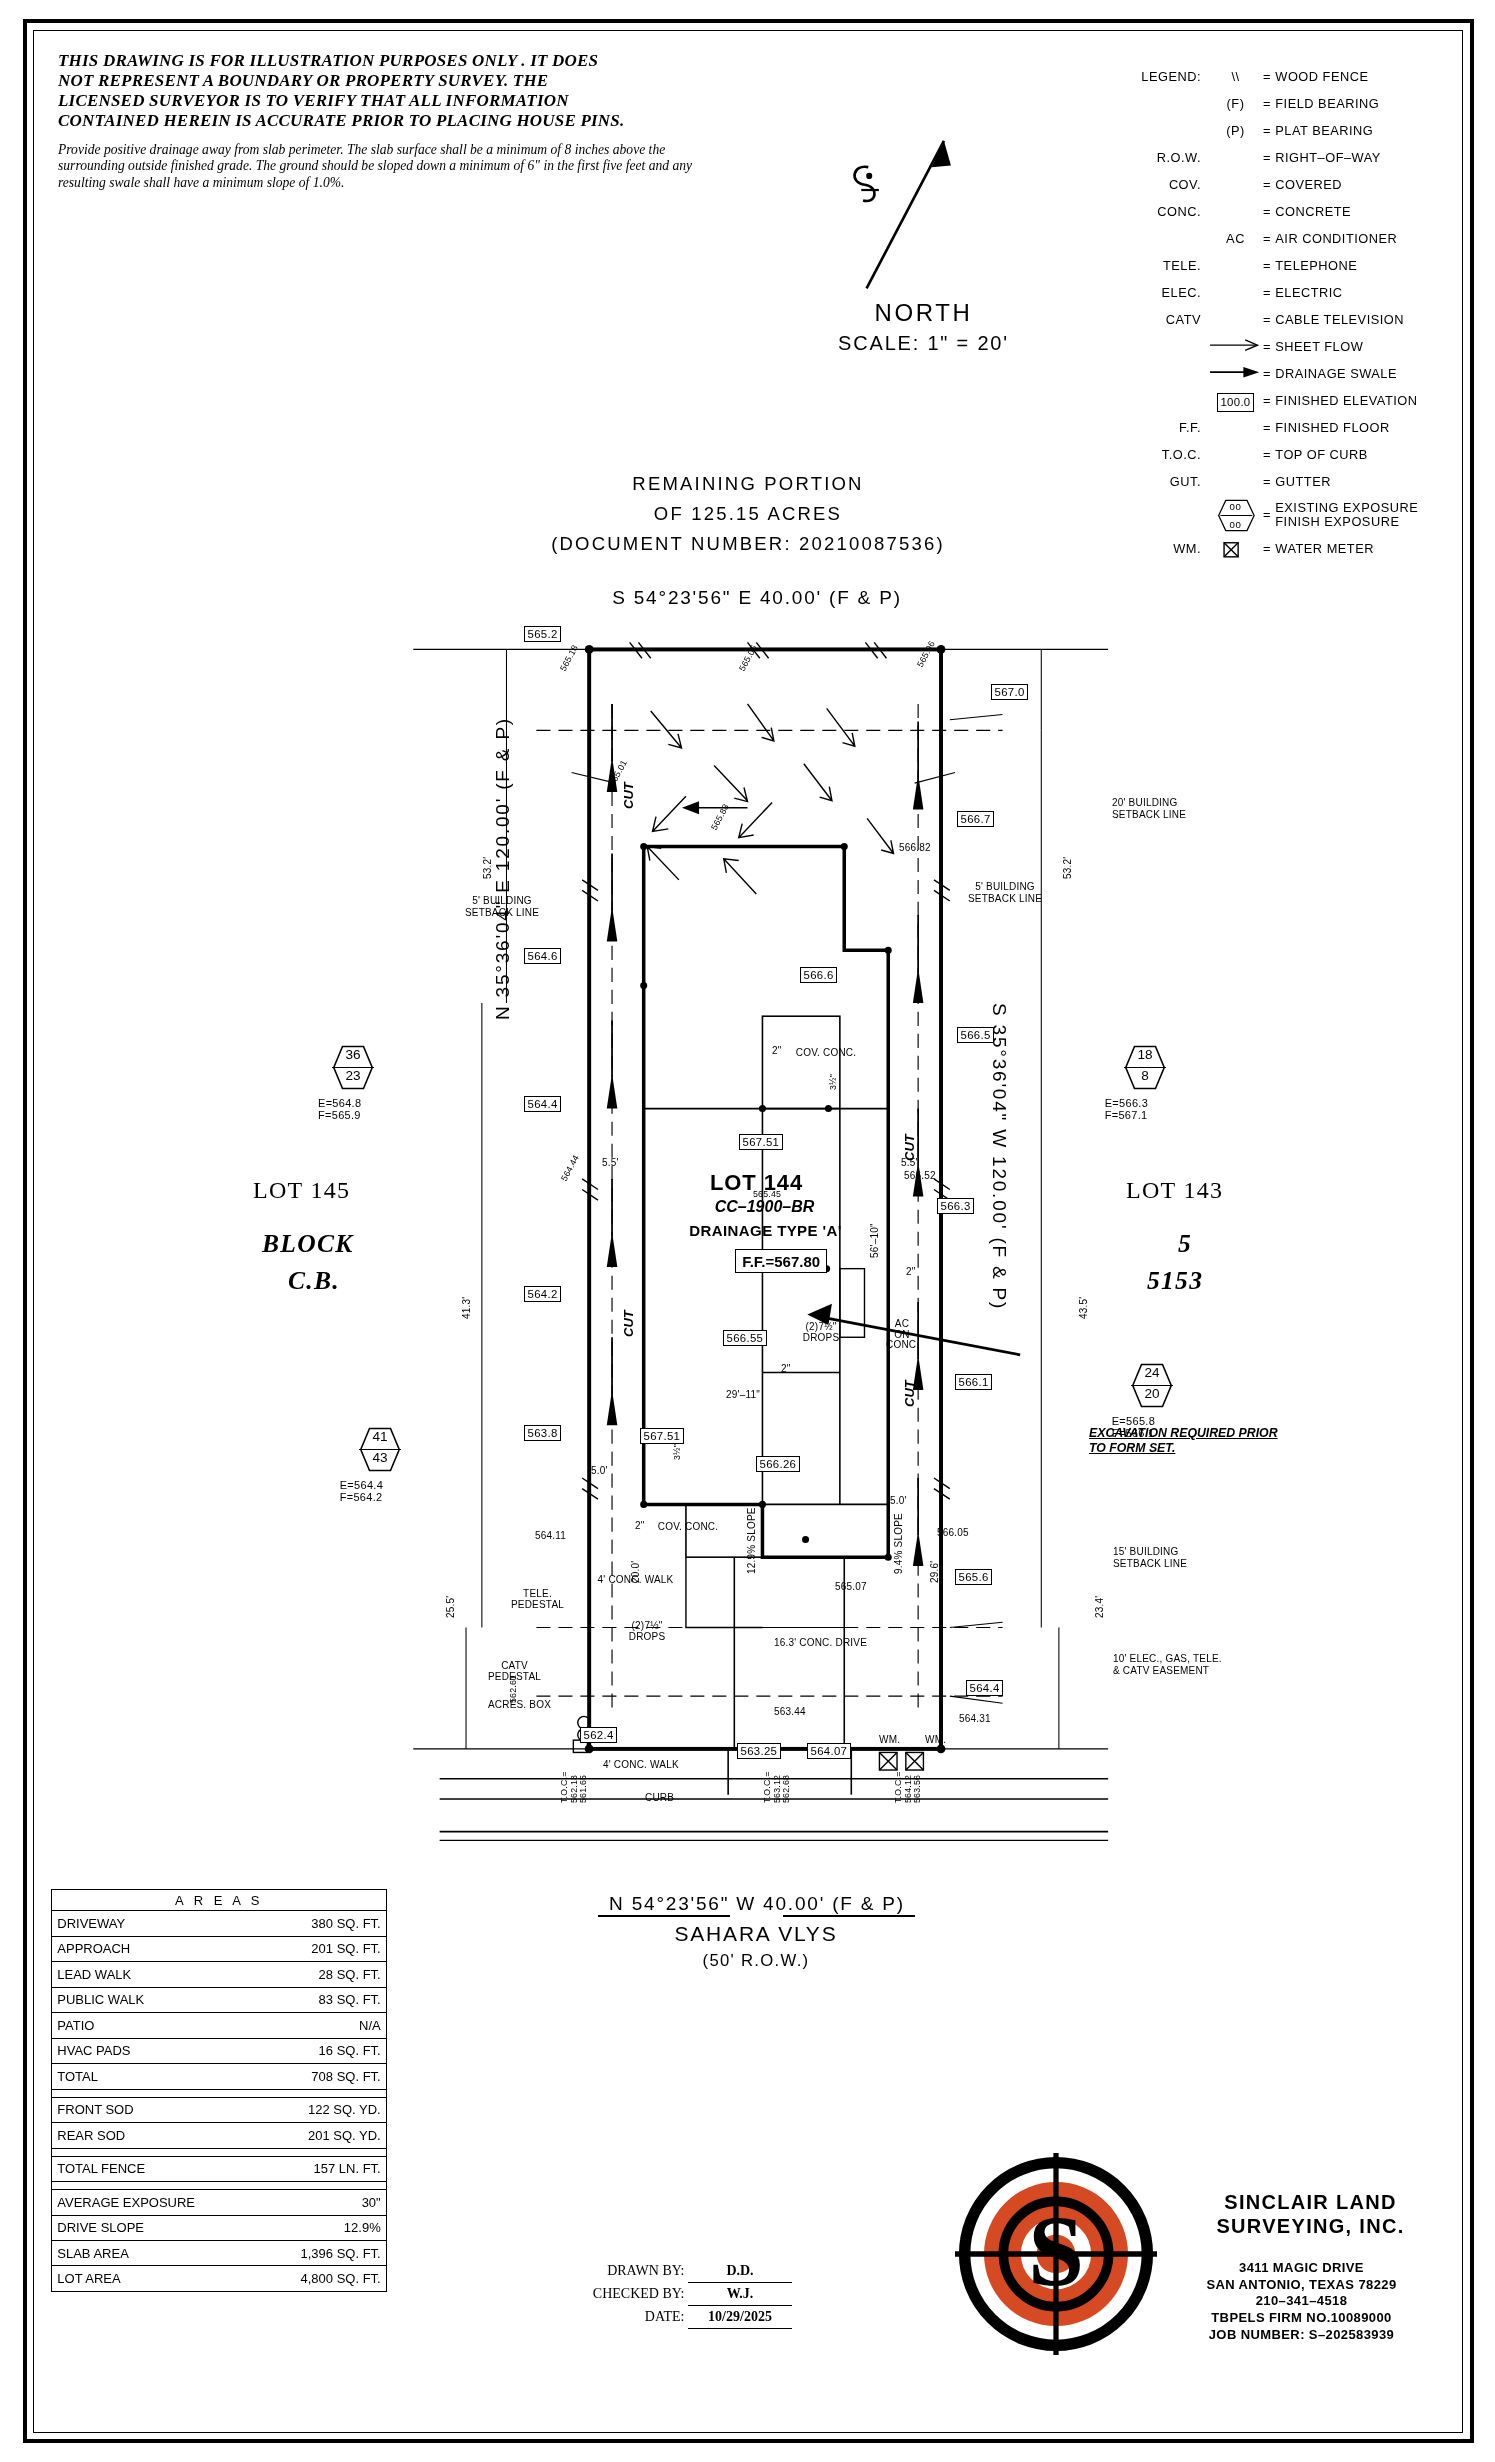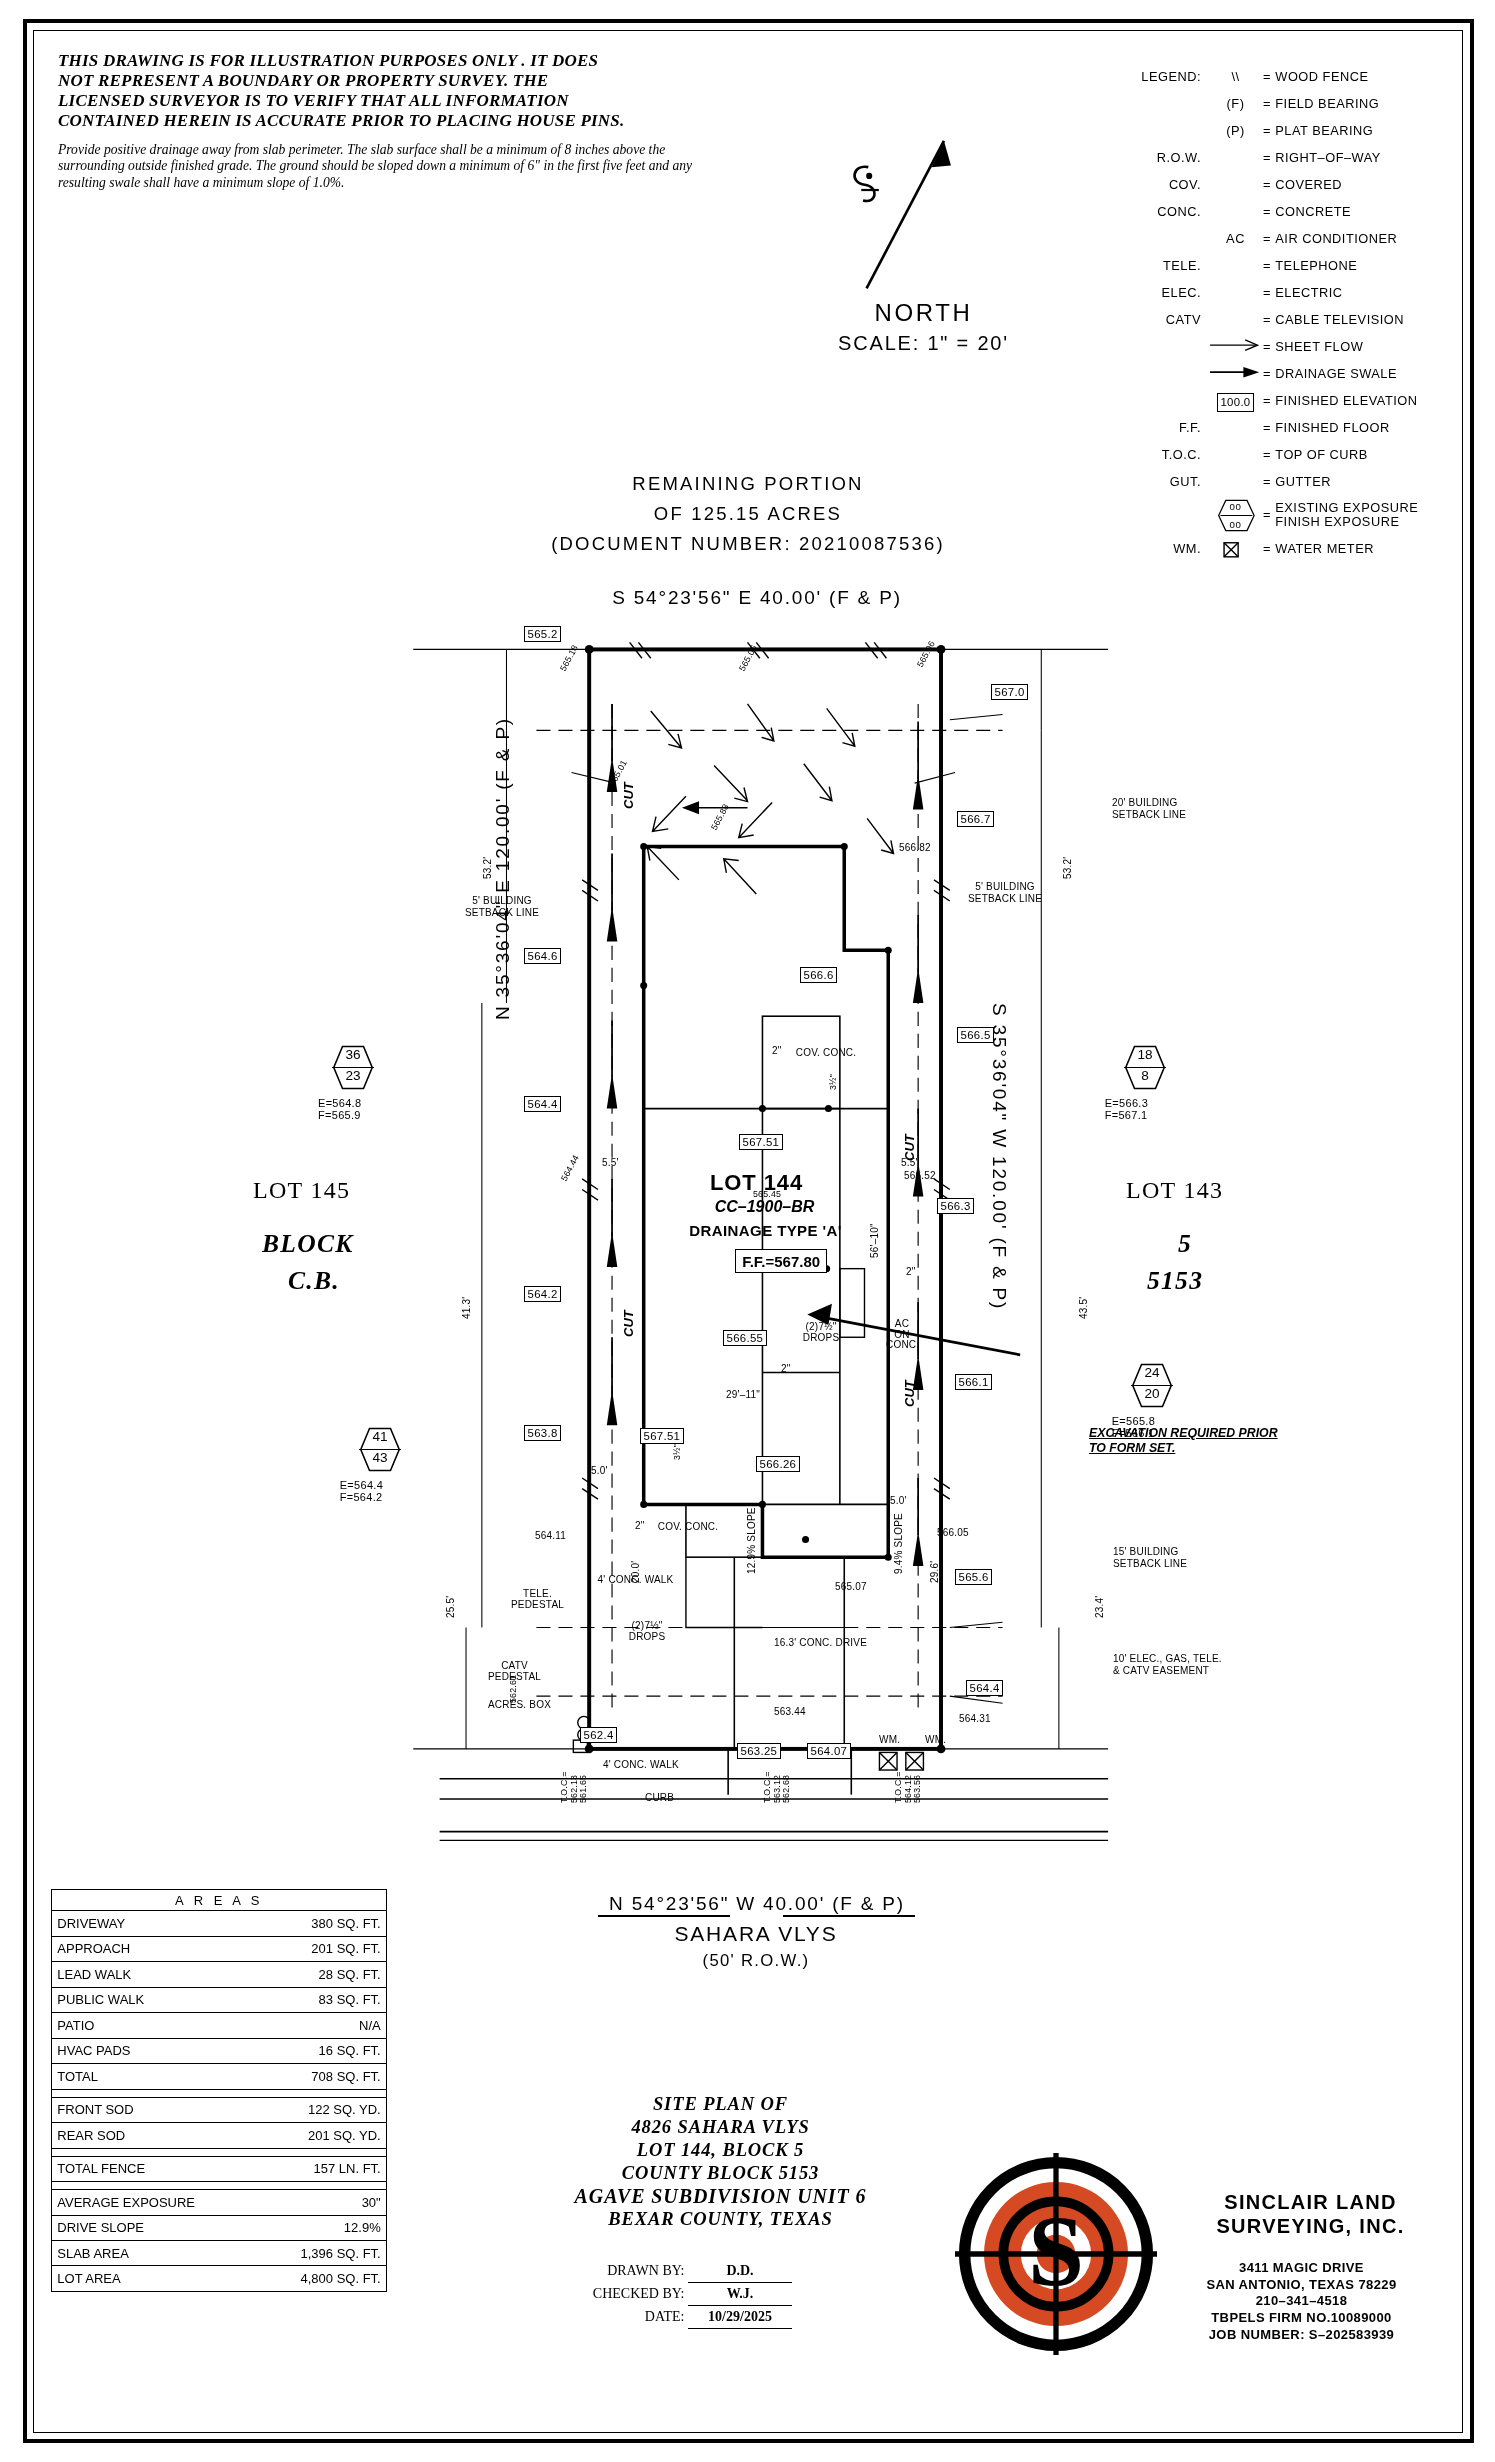--- a/index.html
+++ b/index.html
@@ -715,28 +715,20 @@
             <td class="r">1,396 SQ. FT.</td>
           </tr>
           <tr>
             <td class="l">LOT AREA</td>
             <td class="r">4,800 SQ. FT.</td>
           </tr>
         </tbody>
     </table>
   </div>
 
-  <div class="abs" id="titleblock">
-    <div>SITE PLAN OF</div>
-    <div>4826 SAHARA VLYS</div>
-    <div>LOT 144, BLOCK 5</div>
-    <div>COUNTY BLOCK 5153</div>
-    <div style="font-size:20px;">AGAVE SUBDIVISION UNIT 6</div>
-    <div>BEXAR COUNTY, TEXAS</div>
-  </div>
 
   <div class="abs" id="drawnby">
     <div style="text-align:right;width:264px;">
       <span>DRAWN BY:</span>
       <span class="ul b">D.D.</span>
     </div>
     <div style="text-align:right;width:264px;">
       <span>CHECKED BY:</span>
       <span class="ul b">W.J.</span>
     </div>

